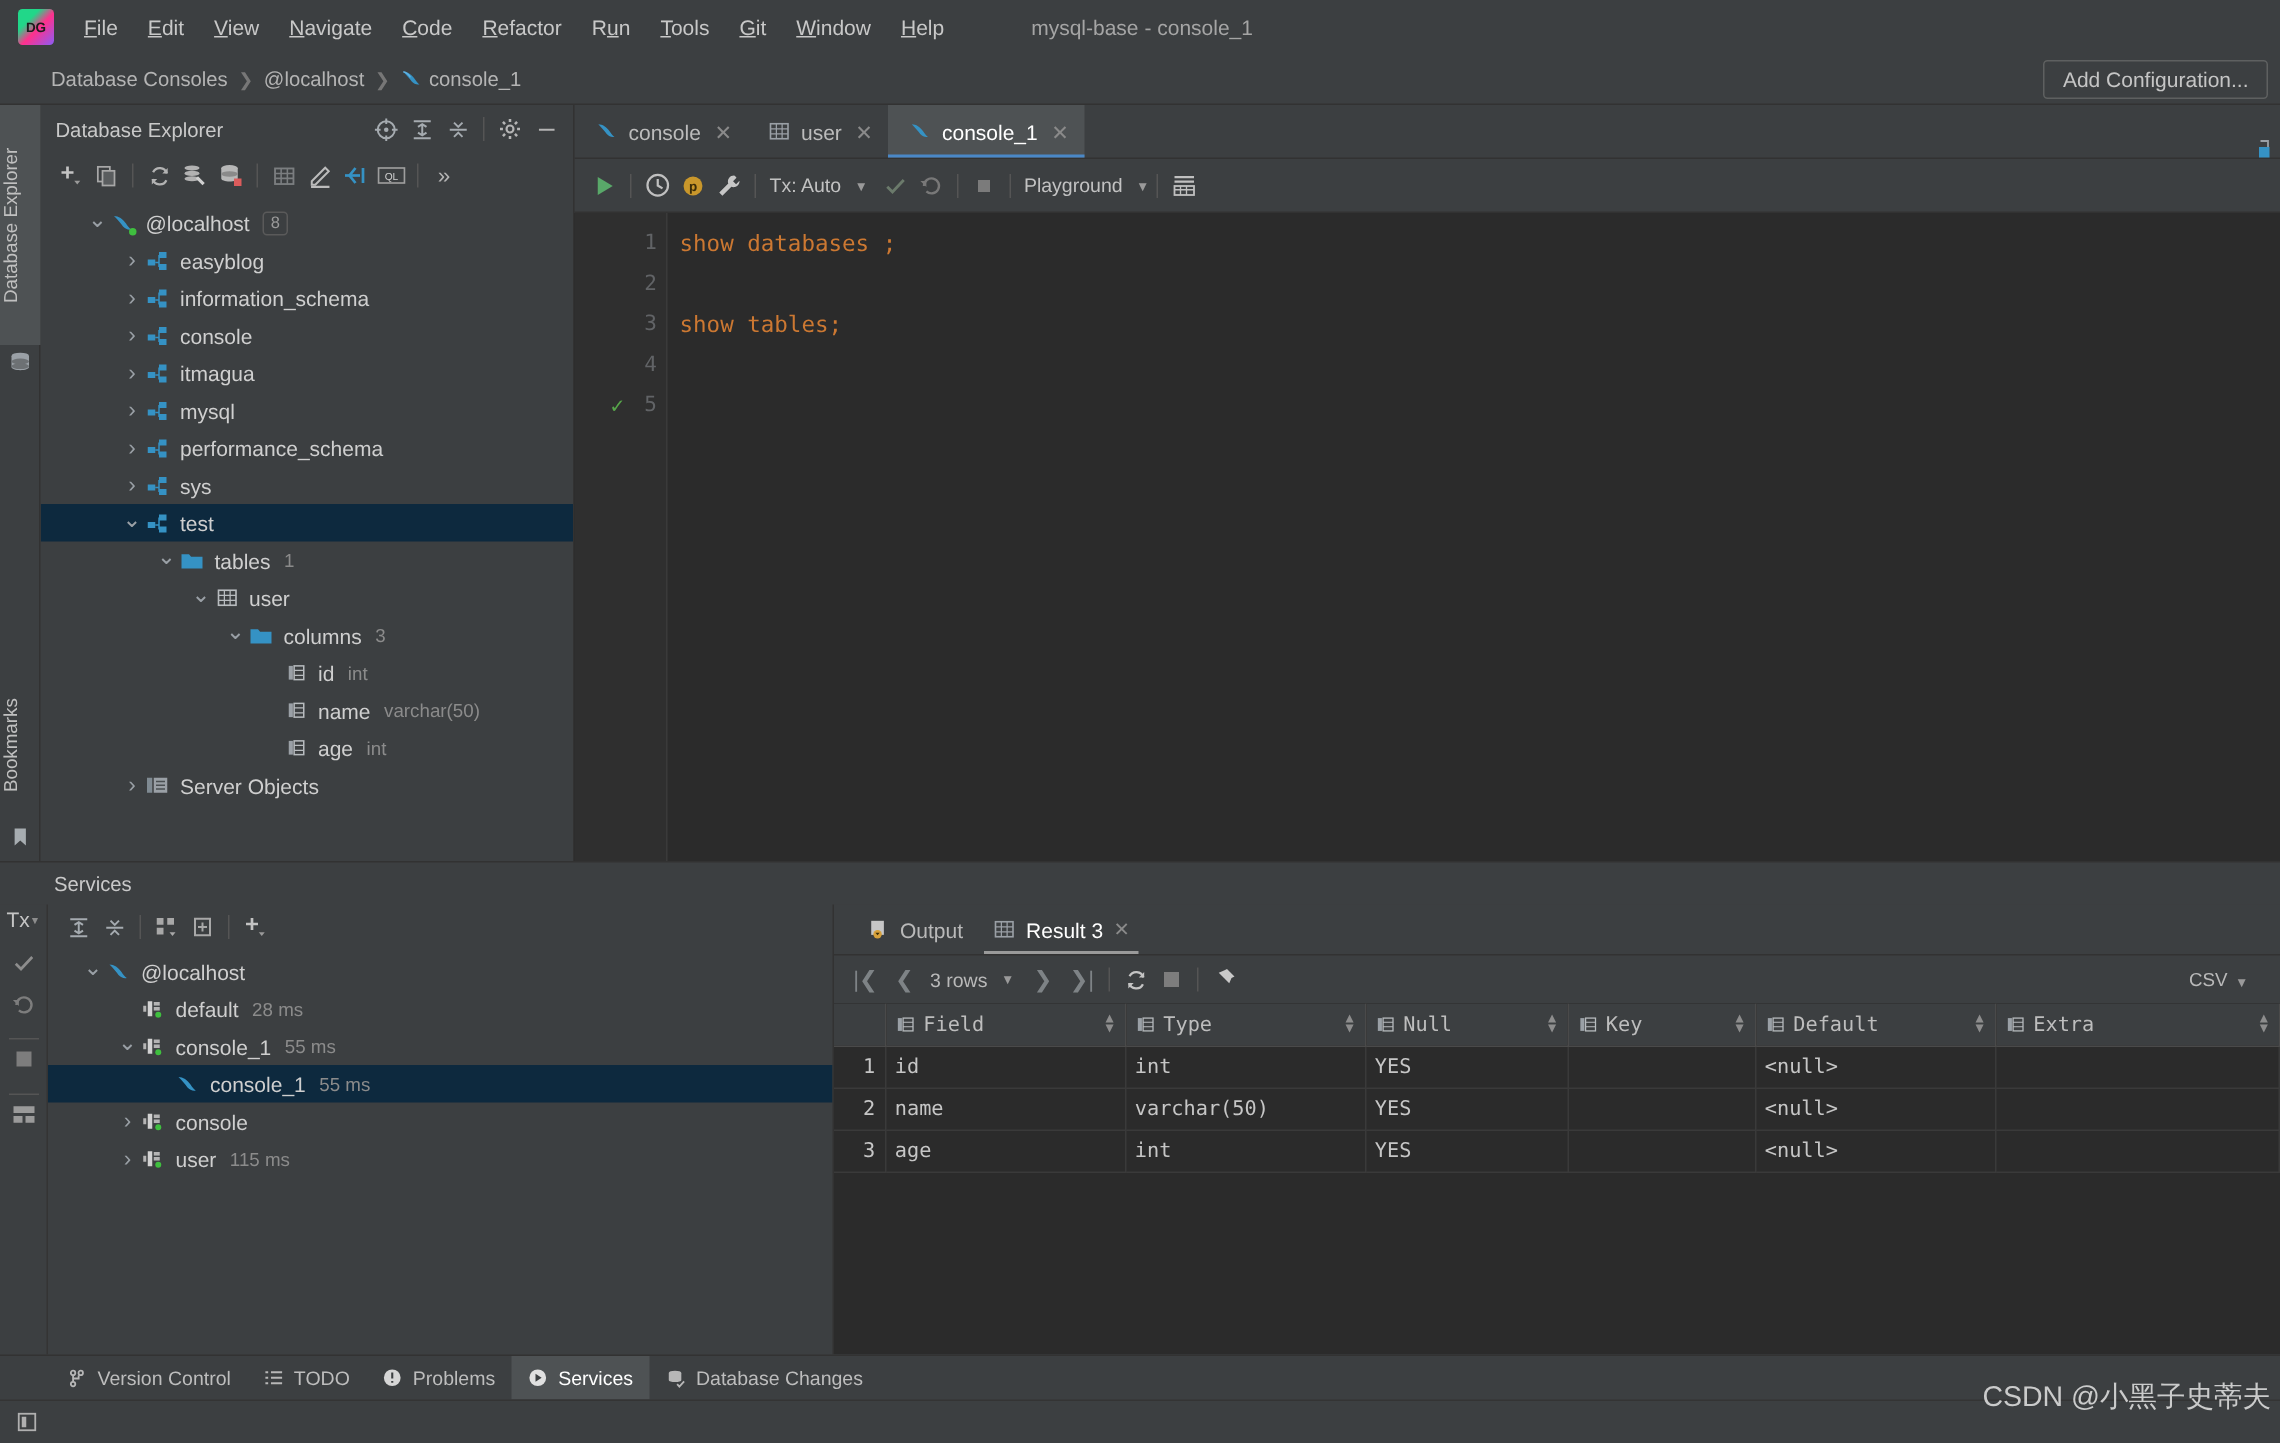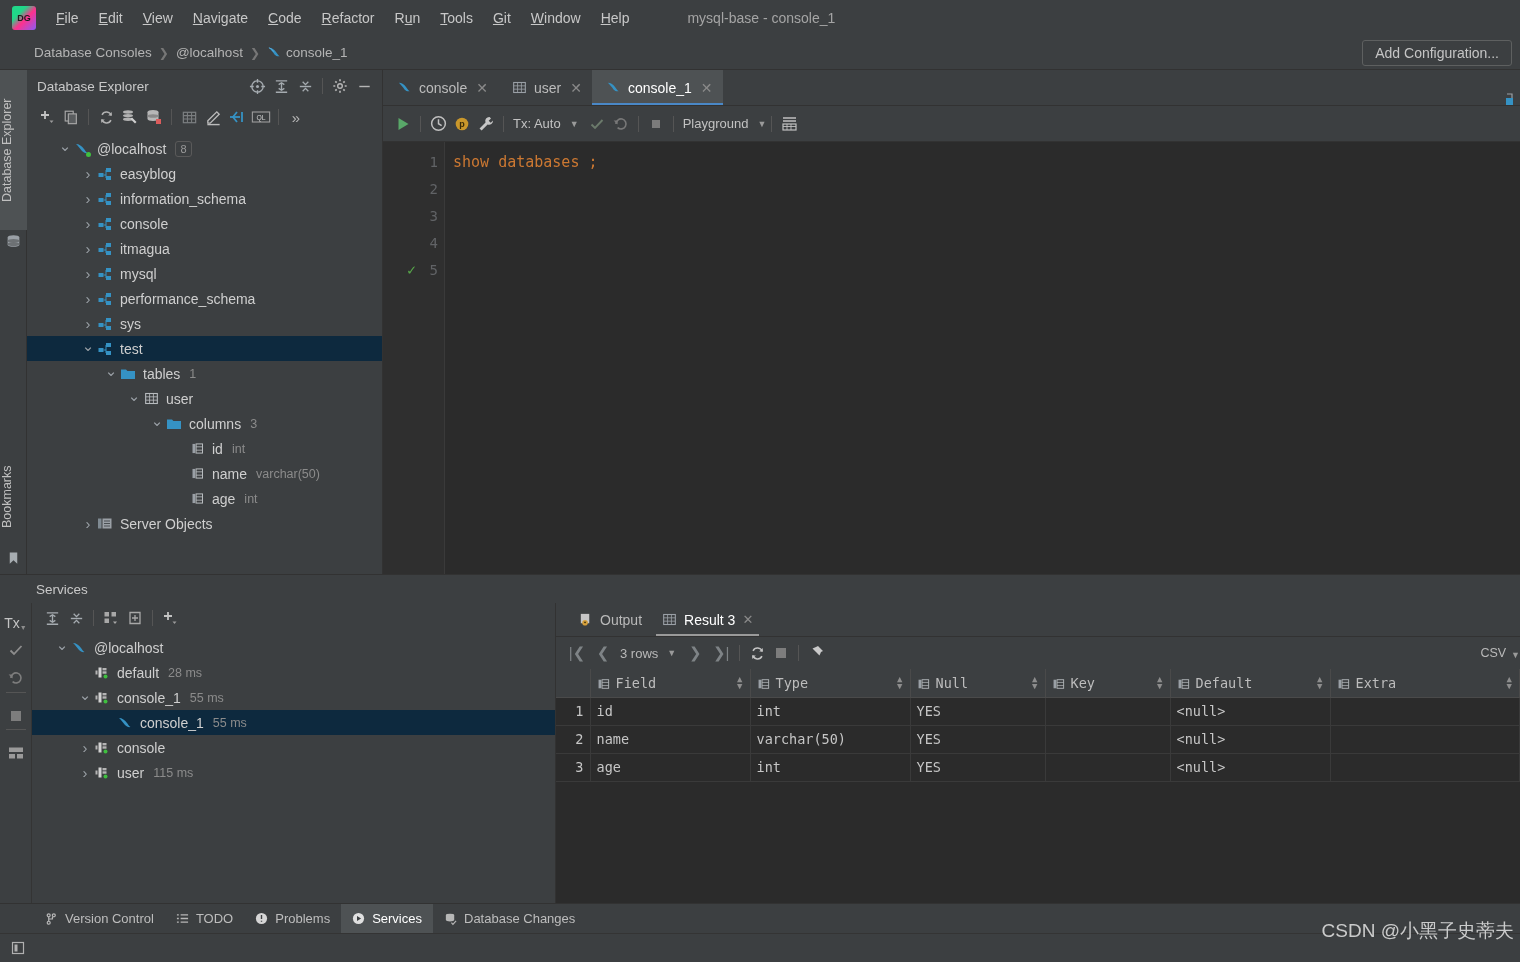--- a/index.html
+++ b/index.html
@@ -156,21 +156,21 @@
   }
   .svc-head { height: 28px; flex: 0 0 28px; display: flex; align-items: center; padding-left: 36px; }
   .svc-head .t { font-size: 13.5px; color: #c9c9c9; }
   .svc-body { flex: 1 1 auto; display: flex; min-height: 0; }
 
   .svc-left-rail {
     width: 32px; flex: 0 0 32px; background: #3c3f41; padding-top: 2px;
     display: flex; flex-direction: column; align-items: center; gap: 2px;
     border-right: 1px solid #343434;
   }
-  .rail-btn { width: 26px; height: 26px; display:flex; align-items:flex-end; justify-content:center; color:#8d8d8d; cursor:pointer;}
+  .rail-btn { width: 26px; height: 26px; display:flex; align-items:flex-start; justify-content:center; color:#8d8d8d; cursor:pointer;}
   .rail-sep { width: 20px; height: 1px; background: #555; margin: 3px 0; }
 
   .svc-tree-col { width: 524px; flex: 0 0 524px; display: flex; flex-direction: column; border-right: 1px solid #323232; }
   .svc-toolbar { height: 30px; flex: 0 0 30px; display: flex; align-items: center; padding-left: 8px; }
   .svc-tree { flex: 1 1 auto; font-size: 14px; padding-top: 2px; overflow: hidden; }
 
   .result-col { flex: 1 1 auto; display: flex; flex-direction: column; min-width: 0; background: #3c3f41; }
   .result-tabs {
     height: 34px; flex: 0 0 34px; display: flex; align-items: stretch;
     border-bottom: 1px solid #323232; padding-left: 12px;
@@ -179,21 +179,21 @@
     display: flex; align-items: center; gap: 7px; padding: 0 10px;
     font-size: 14px; color: #b9b9b9; cursor: pointer; position: relative;
   }
   .rtab.active { color: #ffffff; }
   .rtab.active::after { content:""; position:absolute; left:4px; right:4px; bottom:0; height:2px; background:#9a9a9a; }
   .grid-toolbar {
     height: 32px; flex: 0 0 32px; display: flex; align-items: center; padding: 0 8px; position: relative;
   }
   .nav-btn { width: 26px; height: 24px; display:flex; align-items:center; justify-content:center; color:#7e8386; font-size: 15px; cursor:pointer;}
   .rows-label { font-size: 13px; color: #b9b9b9; padding: 0 4px; white-space: nowrap;}
-  .csvbox { position: absolute; right: 0; display: flex; align-items: flex-end; font-size: 12.5px; color: #b9b9b9; cursor: pointer;}
+  .csvbox { position: absolute; right: 21px; display: flex; align-items: flex-end; font-size: 12.5px; color: #b9b9b9; cursor: pointer;}
 
   .grid-wrap { flex: 1 1 auto; background: #2b2b2b; overflow: hidden; }
   table.grid { border-collapse: collapse; width: 100%; font-family: "DejaVu Sans Mono", monospace; font-size: 13.5px; table-layout: fixed;}
   table.grid th {
     background: #3c3f41; color: #bdbdbd; font-weight: normal; text-align: left;
     height: 28px; padding: 0 6px; border-right: 1px solid #4a4a4a; border-bottom: 1px solid #4a4a4a;
     position: relative; white-space: nowrap;
   }
   table.grid th .sortarrows { position: absolute; right: 7px; top: 50%; transform: translateY(-50%); color:#8d8d8d; font-size: 9px; line-height: 7px;}
   table.grid td {
@@ -687,20 +687,21 @@
               <span>4</span>
             </div>
             <div class="gline">
               <span class="gcheck">✓</span>
               <span>5</span>
             </div>
           </div>
         <div class="code" id="code">
             <div class="cline"><span class="kw">show databases ;</span></div>
             <div class="cline">&nbsp;</div>
+            <div class="cline"><span class="kw">show tables;</span></div>
             <div class="cline">&nbsp;</div>
           </div>
       </div>
     </div>
   </div>
 
   <div class="services">
     <div class="svc-head">
       <span class="t">Services</span>
     </div>

